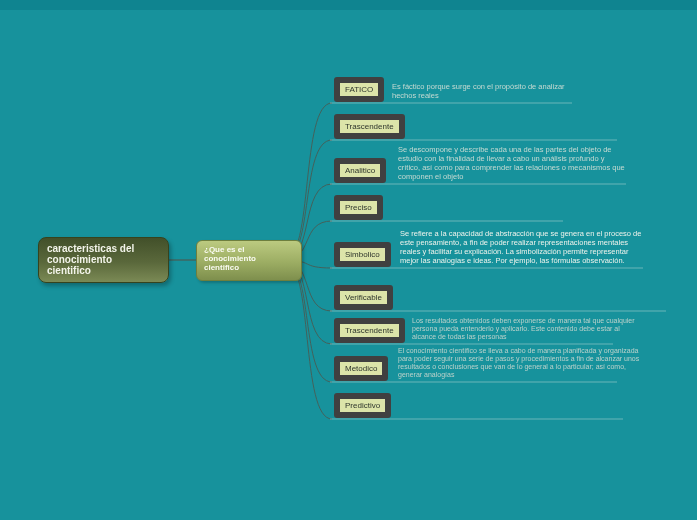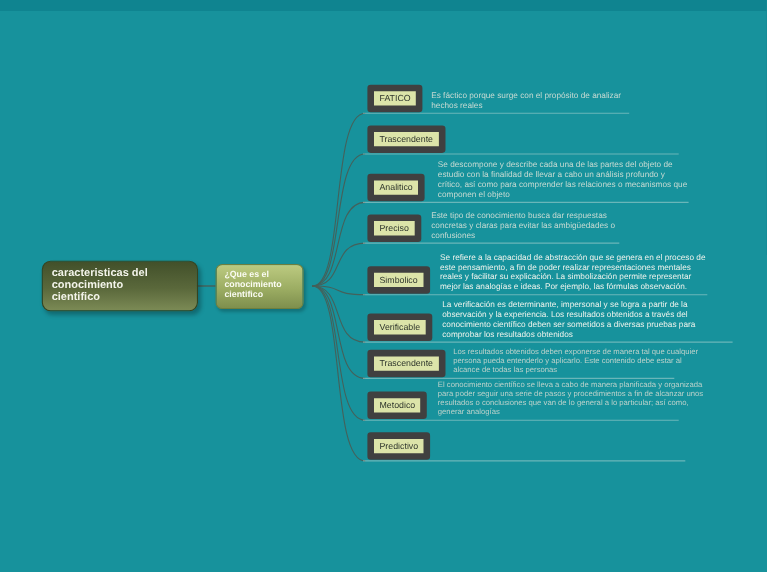--- a/index.html
+++ b/index.html
@@ -12,30 +12,30 @@
     width:697px;height:520px;
     background:#17929c;
     overflow:hidden;
   }
   #top-strip{
     position:absolute;left:0;top:0;width:697px;height:10px;
     background:#0f8490;
   }
   #wires{position:absolute;left:0;top:0;}
   .root-node{
-    position:absolute;left:38px;top:237px;width:142px;height:46px;
+    position:absolute;left:38px;top:237px;width:131px;height:46px;
     box-sizing:border-box;
     background:linear-gradient(to bottom,#42502a 0%,#5a683b 55%,#7b8a55 100%);
     border:1px solid #36431e;border-radius:8px;
     box-shadow:2px 3px 4px rgba(0,0,0,0.28);
     color:#f3f4ea;font-weight:bold;font-size:10px;line-height:11px;
     padding:5px 6px 0 8px;white-space:pre-line;
   }
   .question-node{
-    position:absolute;left:196px;top:240px;width:80px;height:41px;
+    position:absolute;left:196px;top:240px;width:106px;height:41px;
     box-sizing:border-box;
     background:linear-gradient(to bottom,#bcca80 0%,#9cad63 55%,#7e8f4d 100%);
     border:1px solid #6e7f3e;border-radius:6px;
     box-shadow:2px 2px 3px rgba(0,0,0,0.22);
     color:#fbfcf3;font-weight:bold;font-size:8px;line-height:9px;
     padding:4px 4px 0 7px;white-space:pre-line;
   }
   .topic{
     position:absolute;left:334px;
     background:#dce4a9;
@@ -102,35 +102,28 @@
 
   <div class="topic" style="bottom:381px">Trascendente</div>
 
   <div class="topic" style="bottom:337px">Analitico</div>
   <div class="desc dim" style="left:398px;bottom:339px">Se descompone y describe cada una de las partes del objeto de
 estudio con la finalidad de llevar a cabo un análisis profundo y
 crítico, así como para comprender las relaciones o mecanismos que
 componen el objeto</div>
 
   <div class="topic" style="bottom:300px">Preciso</div>
-  <div class="desc dim" style="left:392px;bottom:302px">Este tipo de conocimiento busca dar respuestas
-concretas y claras para evitar las ambigüedades o
-confusiones</div>
 
   <div class="topic" style="bottom:253px">Simbolico</div>
   <div class="desc" style="left:400px;bottom:255px">Se refiere a la capacidad de abstracción que se genera en el proceso de
 este pensamiento, a fin de poder realizar representaciones mentales
 reales y facilitar su explicación. La simbolización permite representar
 mejor las analogías e ideas. Por ejemplo, las fórmulas observación.</div>
 
   <div class="topic" style="bottom:210px">Verificable</div>
-  <div class="desc" style="left:402px;bottom:212px">La verificación es determinante, impersonal y se logra a partir de la
-observación y la experiencia. Los resultados obtenidos a través del
-conocimiento científico deben ser sometidos a diversas pruebas para
-comprobar los resultados obtenidos</div>
 
   <div class="topic" style="bottom:177px">Trascendente</div>
   <div class="desc small" style="left:412px;bottom:179px">Los resultados obtenidos deben exponerse de manera tal que cualquier
 persona pueda entenderlo y aplicarlo. Este contenido debe estar al
 alcance de todas las personas</div>
 
   <div class="topic" style="bottom:139px">Metodico</div>
   <div class="desc small" style="left:398px;bottom:141px">El conocimiento científico se lleva a cabo de manera planificada y organizada
 para poder seguir una serie de pasos y procedimientos a fin de alcanzar unos
 resultados o conclusiones que van de lo general a lo particular; así como,

